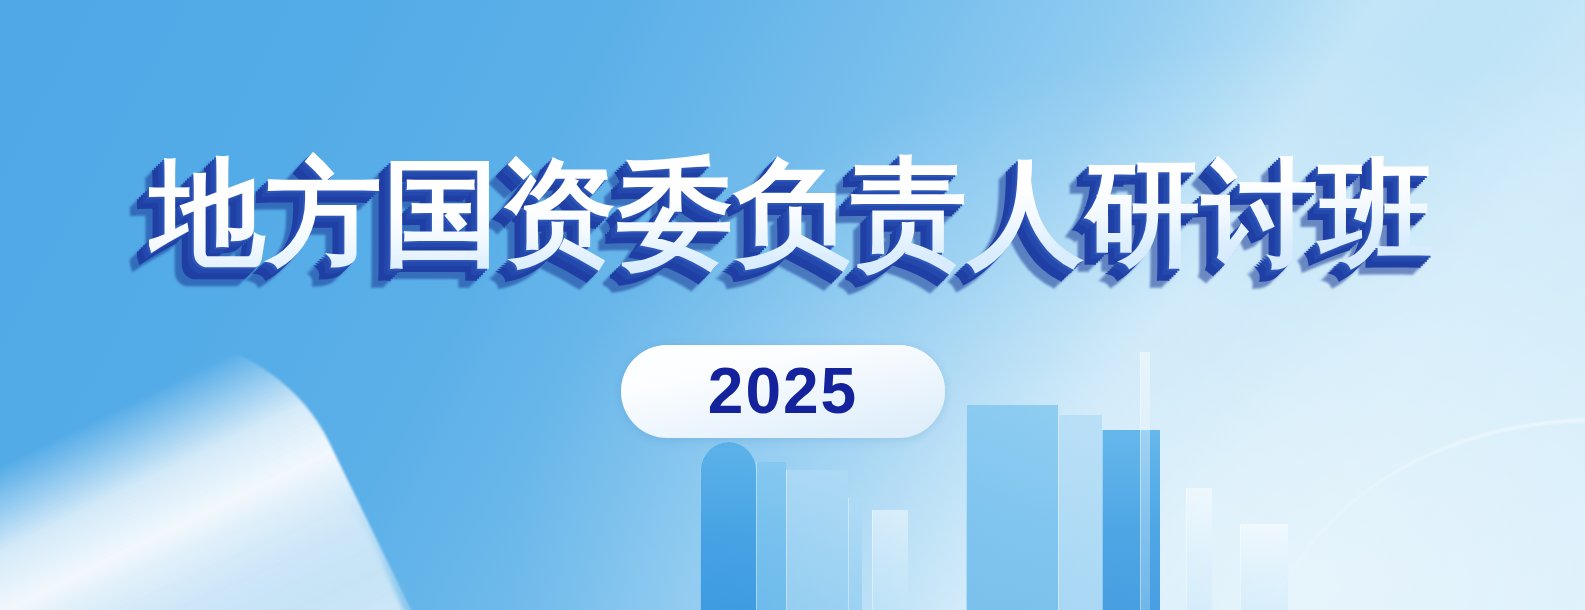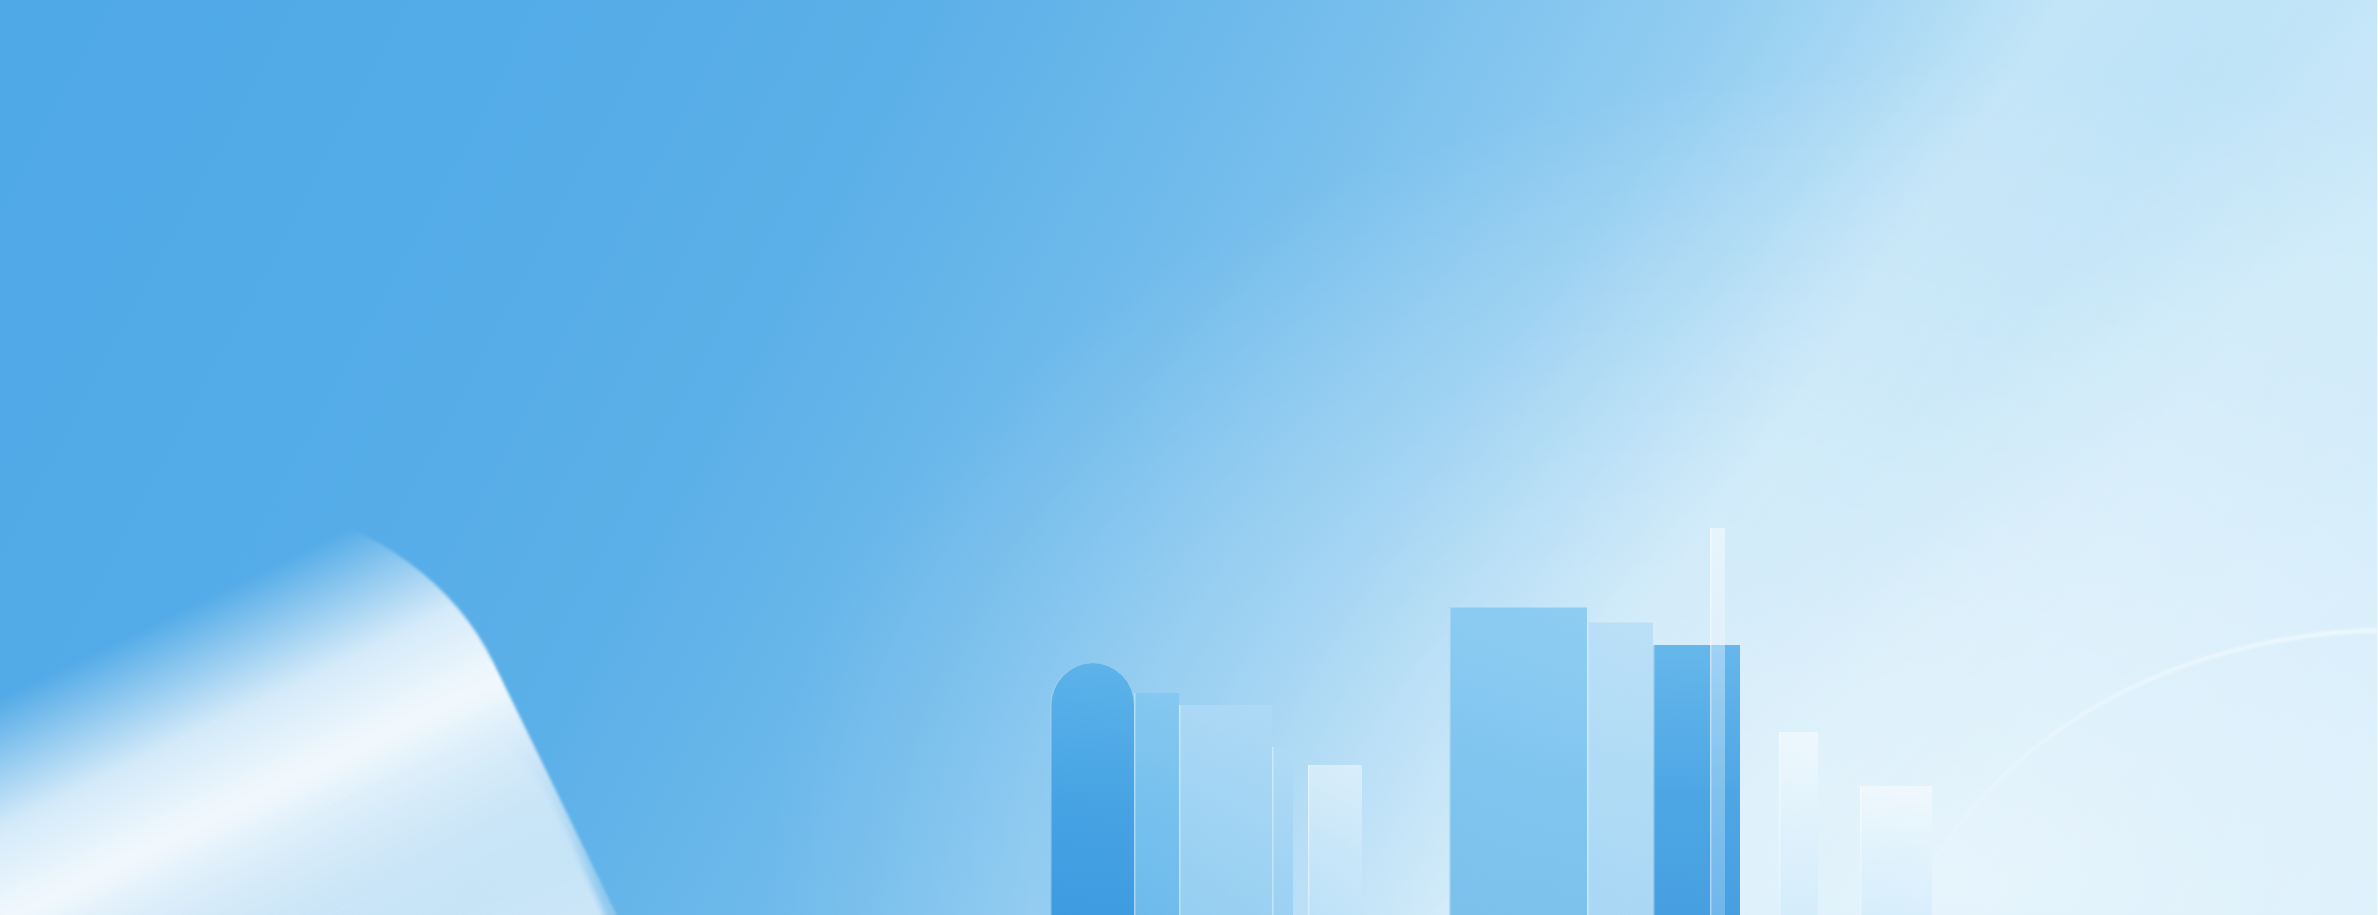--- a/index.html
+++ b/index.html
@@ -221,15 +221,21 @@
       <div class="bldg" style="left: 1102px; width: 58px; height: 180px; background: linear-gradient(rgba(86, 176, 233, 0.88) 0%, rgba(62, 158, 226, 0.9) 55%, rgba(50, 148, 222, 0.88) 100%); box-shadow: rgba(255, 255, 255, 0.4) 1px 0px 0px inset;"></div>
       <div class="bldg" style="left: 1140px; width: 10px; height: 258px; background: linear-gradient(rgba(255, 255, 255, 0.46) 0%, rgba(215, 238, 252, 0.4) 60%, rgba(190, 228, 250, 0.34) 100%); box-shadow: rgba(255, 255, 255, 0.4) 1px 0px 0px inset;"></div>
       <div class="bldg" style="left: 1186px; width: 26px; height: 122px; background: linear-gradient(rgba(255, 255, 255, 0.46) 0%, rgba(215, 238, 252, 0.4) 60%, rgba(190, 228, 250, 0.34) 100%); box-shadow: rgba(255, 255, 255, 0.4) 1px 0px 0px inset;"></div>
       <div class="bldg" style="left: 1240px; width: 48px; height: 86px; background: linear-gradient(rgba(255, 255, 255, 0.46) 0%, rgba(215, 238, 252, 0.4) 60%, rgba(190, 228, 250, 0.34) 100%); box-shadow: rgba(255, 255, 255, 0.4) 1px 0px 0px inset;"></div>
     </div>
 
   <div class="swoosh-bl"></div>
   <div class="swoosh-bl2"></div>
   <div class="arc-br"></div>
 
-
+  <div class="title-wrap">
+    <div class="title">地方国资委负责人研讨班</div>
+  </div>
+
+  <div class="badge">
+    <span class="badge-year">2025</span>
+  </div>
 
 </div>
 
 </body></html>

